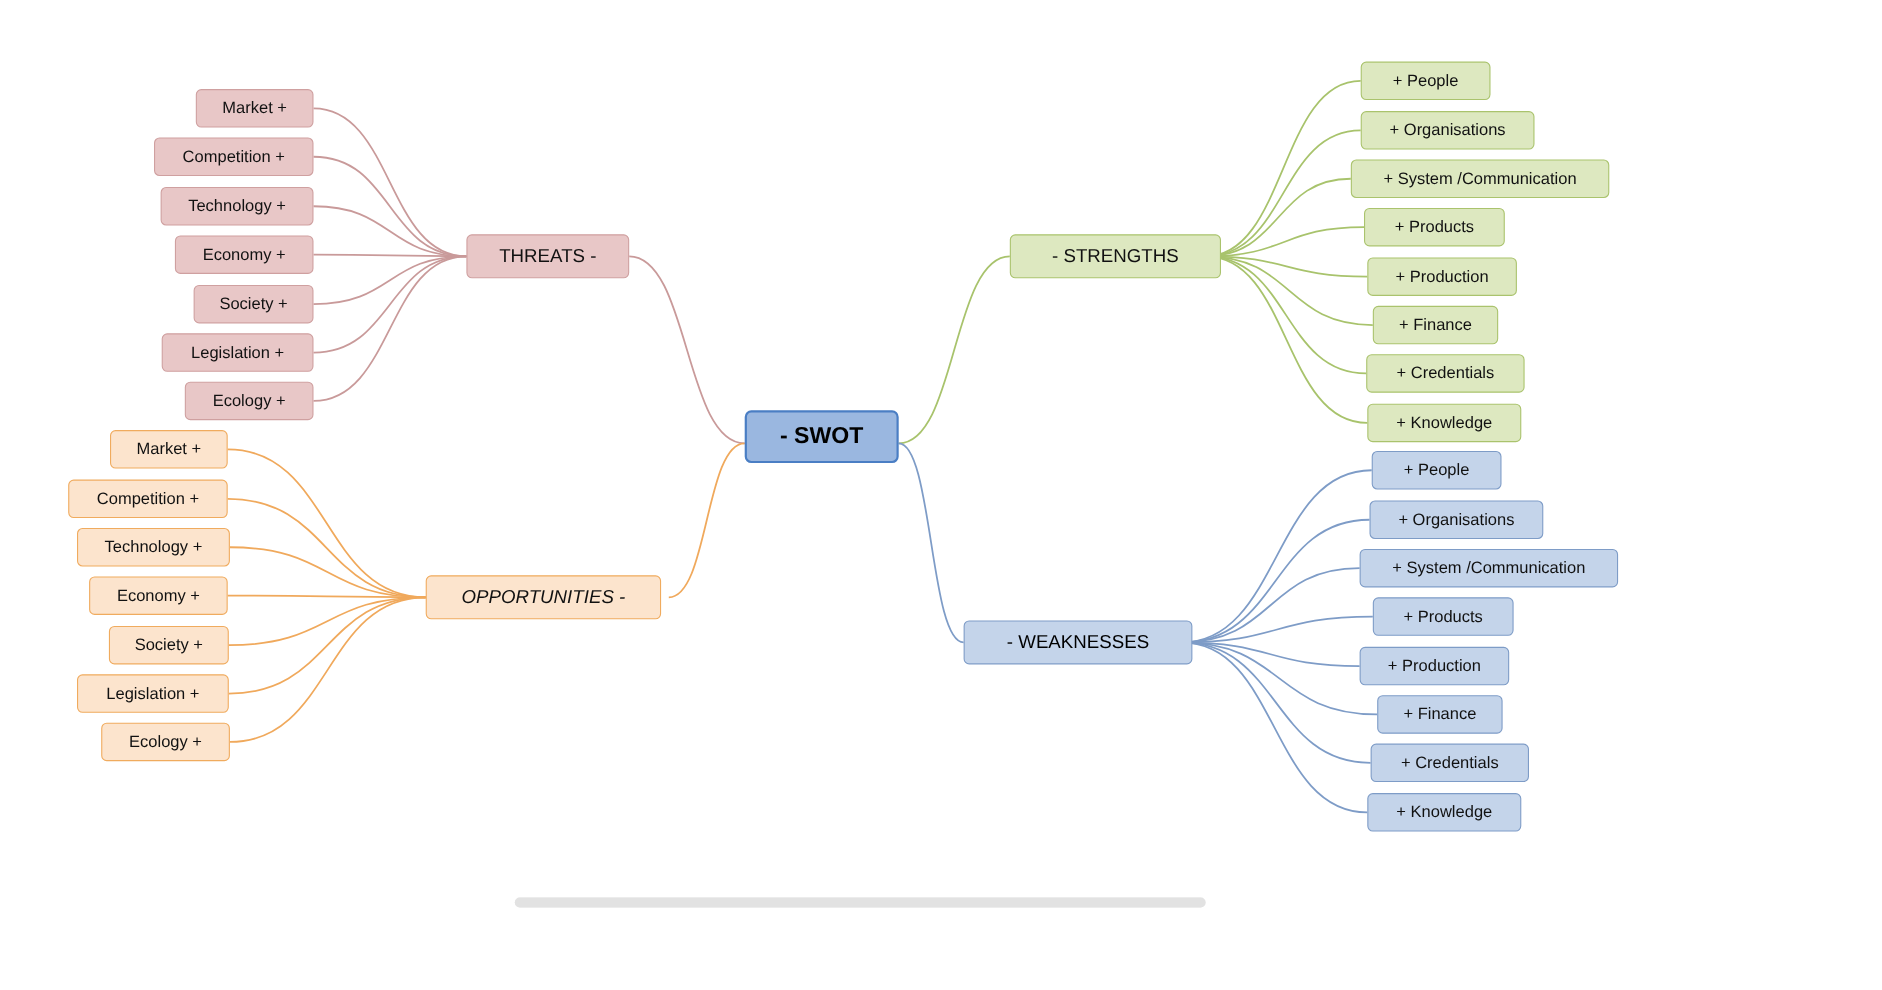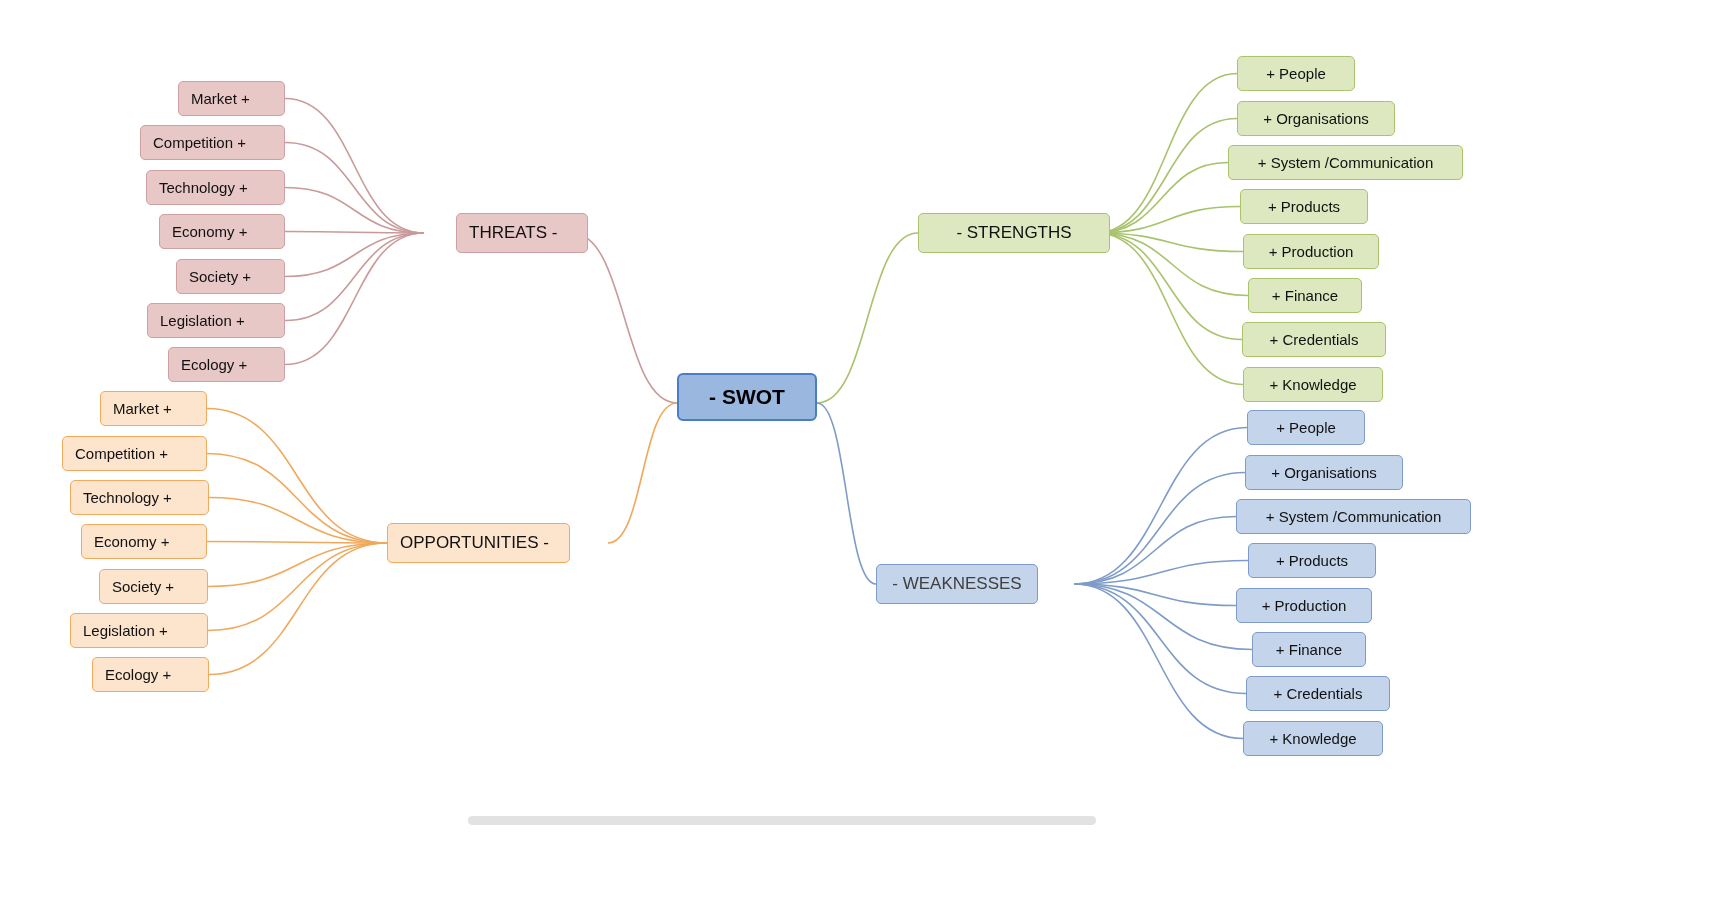--- a/index.html
+++ b/index.html
@@ -5,21 +5,21 @@
   html,body{margin:0;padding:0;background:#ffffff;}
   body{width:1711px;height:900px;position:relative;overflow:hidden;
        font-family:"Liberation Sans","DejaVu Sans",sans-serif;}
   #canvas{position:absolute;left:0;top:0;width:1711px;height:900px;}
   svg.edges{position:absolute;left:0;top:0;width:1711px;height:900px;pointer-events:none;}
   .node{position:absolute;box-sizing:border-box;display:flex;align-items:center;
         border-radius:5px;border-width:1.5px;border-style:solid;white-space:nowrap;
         padding:0 12px;}
   .node span{display:block;width:100%;}
   .n-right span{text-align:center;}
-  .n-left span{text-align:left;}
+  .n-left span{text-align:center;}
   .n-center span{text-align:center;}
   .root{border-radius:6px;border-width:2.5px;font-weight:bold;}
   .scrollbar{position:absolute;left:468px;top:816px;width:628px;height:9px;
              background:#ededed;border-radius:5px;}
   .scrollthumb{position:absolute;left:0;top:0;width:100%;height:100%;
              background:#e2e2e2;border-radius:5px;}
 </style>
 </head>
 <body>
 
@@ -54,21 +54,21 @@
       <path d="M 1074 584 C 1163.96 584, 1157.04 427.5, 1247 427.5" fill="none" stroke="#7e9cc7" stroke-width="1.6"></path>
       <path d="M 1074 584 C 1162.92 584, 1156.08 472.5, 1245 472.5" fill="none" stroke="#7e9cc7" stroke-width="1.6"></path>
       <path d="M 1074 584 C 1158.24 584, 1151.76 516.5, 1236 516.5" fill="none" stroke="#7e9cc7" stroke-width="1.6"></path>
       <path d="M 1074 584 C 1164.48 584, 1157.52 560.5, 1248 560.5" fill="none" stroke="#7e9cc7" stroke-width="1.6"></path>
       <path d="M 1074 584 C 1158.24 584, 1151.76 605.5, 1236 605.5" fill="none" stroke="#7e9cc7" stroke-width="1.6"></path>
       <path d="M 1074 584 C 1166.56 584, 1159.44 649.5, 1252 649.5" fill="none" stroke="#7e9cc7" stroke-width="1.6"></path>
       <path d="M 1074 584 C 1163.44 584, 1156.56 693.5, 1246 693.5" fill="none" stroke="#7e9cc7" stroke-width="1.6"></path>
       <path d="M 1074 584 C 1161.88 584, 1155.12 738.5, 1243 738.5" fill="none" stroke="#7e9cc7" stroke-width="1.6"></path>
     </svg>
   <div id="node-layer">
-      <div class="node n-left" style="left: 424px; top: 213px; width: 132px; height: 40px; background: rgb(232, 199, 199); border-color: rgb(207, 160, 160); font-size: 17px; color: rgb(17, 17, 17); margin-left: 32px;">
+      <div class="node n-left" style="left: 424px; top: 213px; width: 148px; height: 40px; background: rgb(232, 199, 199); border-color: rgb(207, 160, 160); font-size: 17px; color: rgb(17, 17, 17);">
         <span>THREATS -</span>
       </div>
       <div class="node n-left" style="left: 178px; top: 81px; width: 107px; height: 35px; background: rgb(232, 199, 199); border-color: rgb(207, 160, 160); font-size: 15px; color: rgb(17, 17, 17);">
         <span>Market +</span>
       </div>
       <div class="node n-left" style="left: 140px; top: 125px; width: 145px; height: 35px; background: rgb(232, 199, 199); border-color: rgb(207, 160, 160); font-size: 15px; color: rgb(17, 17, 17);">
         <span>Competition +</span>
       </div>
       <div class="node n-left" style="left: 146px; top: 170px; width: 139px; height: 35px; background: rgb(232, 199, 199); border-color: rgb(207, 160, 160); font-size: 15px; color: rgb(17, 17, 17);">
         <span>Technology +</span>
@@ -78,21 +78,21 @@
       </div>
       <div class="node n-left" style="left: 176px; top: 259px; width: 109px; height: 35px; background: rgb(232, 199, 199); border-color: rgb(207, 160, 160); font-size: 15px; color: rgb(17, 17, 17);">
         <span>Society +</span>
       </div>
       <div class="node n-left" style="left: 147px; top: 303px; width: 138px; height: 35px; background: rgb(232, 199, 199); border-color: rgb(207, 160, 160); font-size: 15px; color: rgb(17, 17, 17);">
         <span>Legislation +</span>
       </div>
       <div class="node n-left" style="left: 168px; top: 347px; width: 117px; height: 35px; background: rgb(232, 199, 199); border-color: rgb(207, 160, 160); font-size: 15px; color: rgb(17, 17, 17);">
         <span>Ecology +</span>
       </div>
-      <div class="node n-left" style="left: 387px; top: 523px; width: 183px; height: 40px; background: rgb(252, 228, 205); border-color: rgb(240, 171, 94); font-size: 17px; color: rgb(17, 17, 17);">
+      <div class="node n-left" style="left: 387px; top: 523px; width: 214px; height: 40px; background: rgb(252, 228, 205); border-color: rgb(240, 171, 94); font-size: 17px; color: rgb(17, 17, 17); font-style: italic;">
         <span>OPPORTUNITIES -</span>
       </div>
       <div class="node n-left" style="left: 100px; top: 391px; width: 107px; height: 35px; background: rgb(252, 228, 205); border-color: rgb(240, 171, 94); font-size: 15px; color: rgb(17, 17, 17);">
         <span>Market +</span>
       </div>
       <div class="node n-left" style="left: 62px; top: 436px; width: 145px; height: 35px; background: rgb(252, 228, 205); border-color: rgb(240, 171, 94); font-size: 15px; color: rgb(17, 17, 17);">
         <span>Competition +</span>
       </div>
       <div class="node n-left" style="left: 70px; top: 480px; width: 139px; height: 35px; background: rgb(252, 228, 205); border-color: rgb(240, 171, 94); font-size: 15px; color: rgb(17, 17, 17);">
         <span>Technology +</span>
@@ -129,21 +129,21 @@
       </div>
       <div class="node n-right" style="left: 1248px; top: 278px; width: 114px; height: 35px; background: rgb(221, 232, 192); border-color: rgb(170, 195, 109); font-size: 15px; color: rgb(17, 17, 17);">
         <span>+ Finance</span>
       </div>
       <div class="node n-right" style="left: 1242px; top: 322px; width: 144px; height: 35px; background: rgb(221, 232, 192); border-color: rgb(170, 195, 109); font-size: 15px; color: rgb(17, 17, 17);">
         <span>+ Credentials</span>
       </div>
       <div class="node n-right" style="left: 1243px; top: 367px; width: 140px; height: 35px; background: rgb(221, 232, 192); border-color: rgb(170, 195, 109); font-size: 15px; color: rgb(17, 17, 17);">
         <span>+ Knowledge</span>
       </div>
-      <div class="node n-right" style="left: 876px; top: 564px; width: 162px; height: 40px; background: rgb(196, 212, 234); border-color: rgb(126, 156, 199); font-size: 17px; color: #404040;">
+      <div class="node n-right" style="left: 876px; top: 564px; width: 208px; height: 40px; background: rgb(196, 212, 234); border-color: rgb(126, 156, 199); font-size: 17px; color: #000000;">
         <span>- WEAKNESSES</span>
       </div>
       <div class="node n-right" style="left: 1247px; top: 410px; width: 118px; height: 35px; background: rgb(196, 212, 234); border-color: rgb(126, 156, 199); font-size: 15px; color: rgb(17, 17, 17);">
         <span>+ People</span>
       </div>
       <div class="node n-right" style="left: 1245px; top: 455px; width: 158px; height: 35px; background: rgb(196, 212, 234); border-color: rgb(126, 156, 199); font-size: 15px; color: rgb(17, 17, 17);">
         <span>+ Organisations</span>
       </div>
       <div class="node n-right" style="left: 1236px; top: 499px; width: 235px; height: 35px; background: rgb(196, 212, 234); border-color: rgb(126, 156, 199); font-size: 15px; color: rgb(17, 17, 17);">
         <span>+ System /Communication</span>

